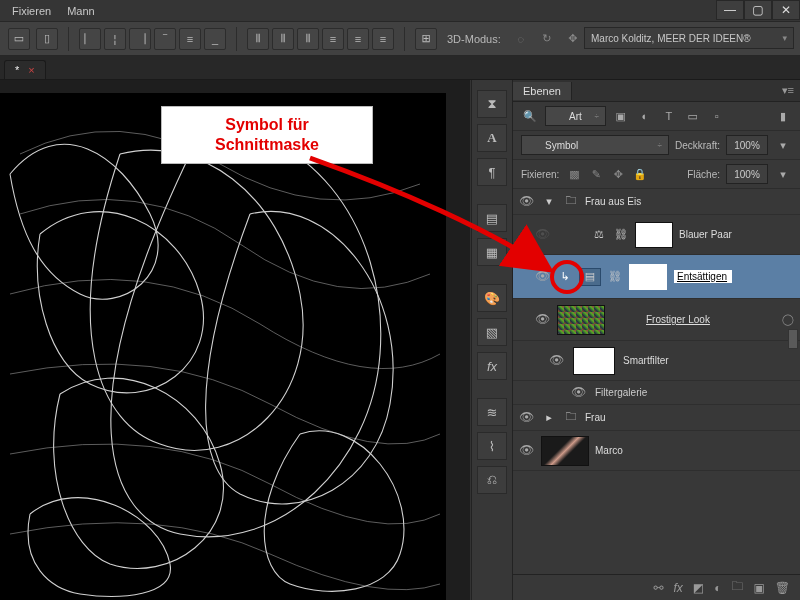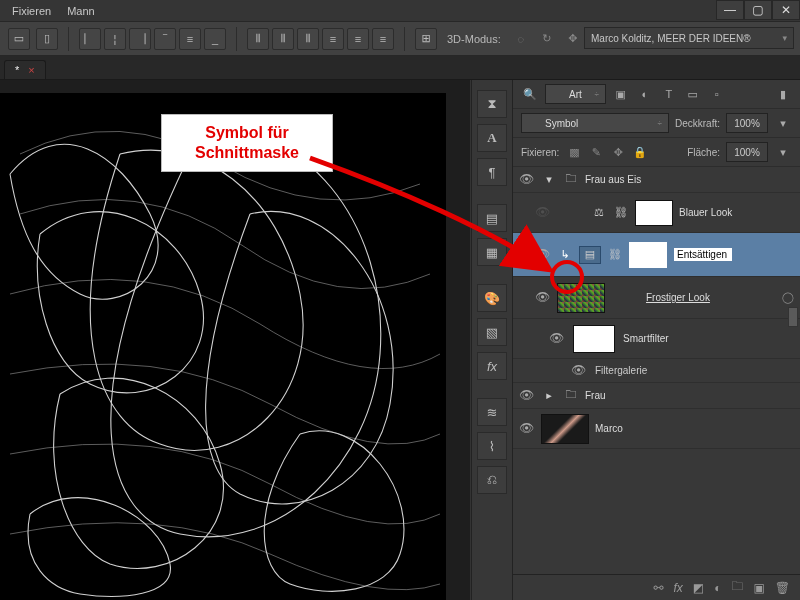--- a/index.html
+++ b/index.html
@@ -144,21 +144,21 @@
     background:linear-gradient(135deg,#1a1a1a 40%,#c98 50%,#1a1a1a 60%);
   }
   .lname { font-size:10px; color:#ddd; }
   .layer.selected {
     background:#5b7fa5;
     color:#fff;
   }
   .layer.selected .lthumb { border:2px solid #fff; }
   .rename-input {
     background:#fff; color:#000; font-size:10px; padding:1px 3px;
-    width:60px; border:1px solid #5b7fa5;
+    width:60px; border:1px solid #5b7fa5;text-decoration:underline;
   }
   .link-icon, .adj-icon, .clip-icon, .mask-dot {
     width:16px; height:16px; display:flex; align-items:center; justify-content:center;
     color:#ccc; font-size:11px;
   }
   .indent1 { padding-left:22px; }
   .smart-label {
     font-size:10px; color:#ddd; text-decoration:underline;margin-left:35px;
   }
   .smartrow {
@@ -172,26 +172,25 @@
   }
   .panel-footer {
     height:26px; background:#383838; border-top:1px solid #222;
     display:flex; align-items:center; justify-content:flex-end;
     gap:10px; padding:0 10px;
   }
   .panel-footer div { color:#999; font-size:12px; }
   
   .callout {
     position:absolute; top:106px; left:161px;
-    width:172px; background:#fff; color:#e30000;
+    width:212px; background:#fff; color:#e30000;
     font-weight:bold; font-size:16px; text-align:center;
     padding:8px 28px; line-height:1.25;
     font-family: Arial, sans-serif;
     border:1px solid #bbb;
-    margin-top:8px;
   }
   
   .highlight-circle {
     position:absolute; top:260px; left:550px;
     width:34px; height:34px; border:4px solid #e30000;
     border-radius:50%; pointer-events:none;
   }
   
   .arrow-svg {
     position:absolute; top:120px; left:280px;
@@ -297,20 +296,24 @@
   <div class="tool">
       <i>fx</i>
     </div>
   <div style="height:6px"></div>
   <div class="tool">≋</div>
   <div class="tool">⌇</div>
   <div class="tool">⎌</div>
 </div>
 
 <div class="panels">
+  <div class="panel-tab">
+    <div class="tab">Ebenen</div>
+    <div class="menu">▾≡</div>
+  </div>
 
   <div class="panel-row">
     <div class="mini-icon">🔍</div>
     <div class="dropdown" style="flex:0 0 60px;">
       <span>Art</span>
       <span class="caret">÷</span>
     </div>
     <div class="mini-icon">▣</div>
     <div class="mini-icon">◐</div>
     <div class="mini-icon">T</div>
@@ -356,21 +359,21 @@
       <span class="clip-icon">🗀</span>
       <span class="lname">Frau aus Eis</span>
     </div>
 
     <div class="layer indent1" style="height:40px;">
       <span class="eye" style="opacity:.2;">👁</span>
       <span style="width:28px"></span>
       <span class="adj-icon">⚖</span>
       <span class="link-icon">⛓</span>
       <div class="lthumb"></div>
-      <span class="lname">Blauer Look</span>
+      <span class="lname">Blauer Paar</span>
     </div>
 
     <div class="layer selected indent1" style="height:44px;">
       <span class="eye">👁</span>
       <span class="clip-icon" style="color:#fff;">↳</span>
       <span class="adj-icon" style="background:#4a6b8c;border:1px solid #2a4a6c;width:22px;height:18px;">▤</span>
       <span class="link-icon">⛓</span>
       <div class="lthumb"></div>
       <input class="rename-input" value="Entsättigen" style="">
     </div>

